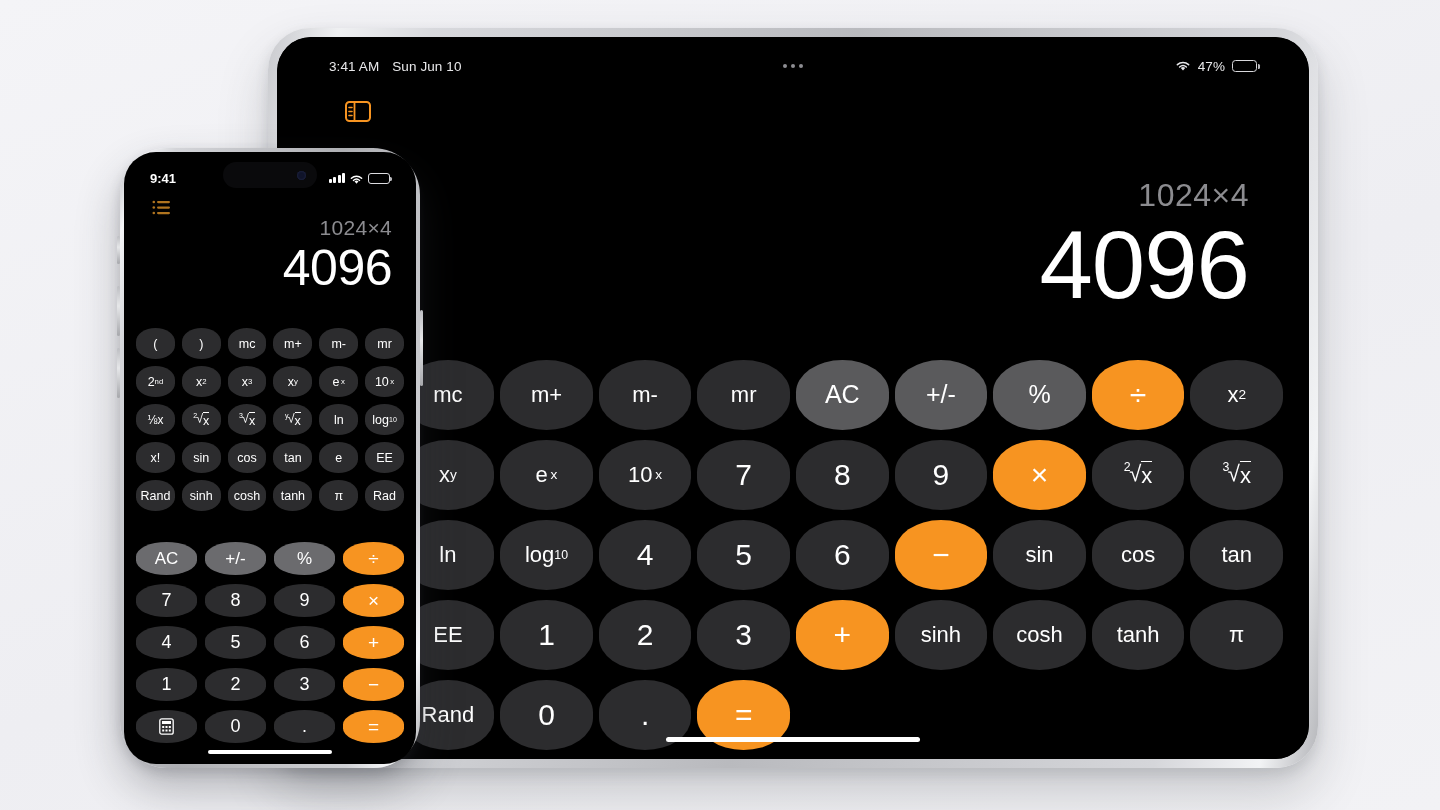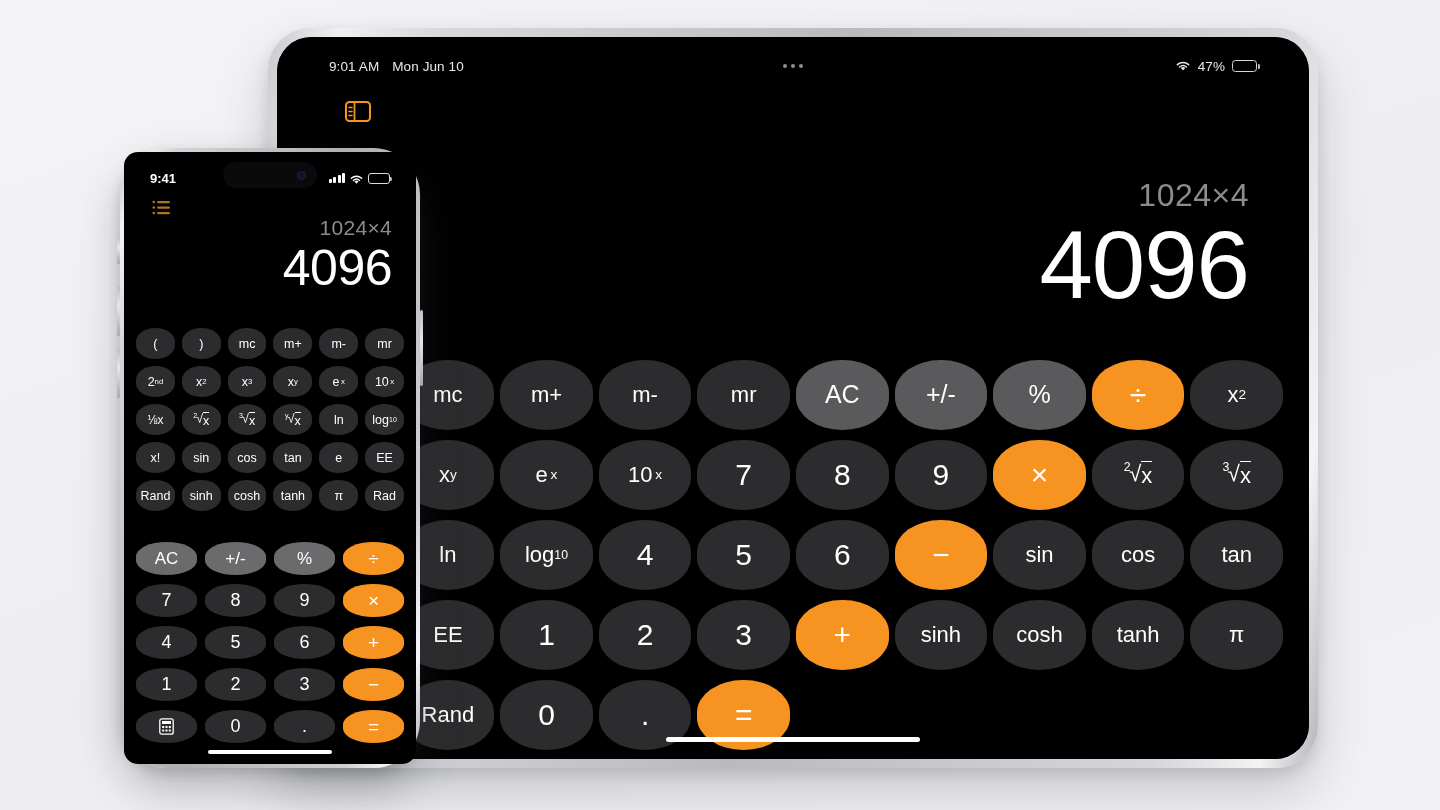--- a/index.html
+++ b/index.html
@@ -169,21 +169,21 @@
     width: 300px;
     height: 620px;
     border-radius: 47px;
     background: linear-gradient(105deg, #b7b8bc 0%, #f4f5f7 5%, #d4d5d9 12%,
                 #aeafb3 48%, #cfd0d4 84%, #f6f7f9 93%, #a9aaae 100%);
     padding: 4px;
     box-shadow: 0 22px 44px rgba(50,52,60,0.30), 0 5px 12px rgba(50,52,60,0.18);
   }
   .iphone-inner {
     width: 100%; height: 100%;
-    border-radius: 14px;
+    border-radius: 32px;
     background: #000;
     position: relative;
     overflow: hidden;
   }
   .btn-side {
     position: absolute;
     background: linear-gradient(180deg, #bdbec2, #e6e7e9 40%, #a7a8ac);
     border-radius: 2px;
     width: 3px;
   }
@@ -274,22 +274,22 @@
         <div class="cam-pill"></div>
         <div class="cam-lens"></div>
         <div class="cam-dot"></div>
         <div class="cam-lens2"></div>
       </div>
 
       <div class="ipad-screen">
 
         <div class="ipad-statusbar">
           <div class="ipad-status-left">
-            <span>9:01 AM</span>
-            <span>Mon Jun 10</span>
+            <span>3:41 AM</span>
+            <span>Sun Jun 10</span>
           </div>
           <div class="ipad-status-center">
             <span class="md-dot"></span>
             <span class="md-dot"></span>
             <span class="md-dot"></span>
           </div>
           <div class="ipad-status-right">
             <span class="wifi-ico">
               <svg width="16" height="12" viewBox="0 0 16 12">
                 <path d="M8 10.6 L10.2 7.9 A3.4 3.4 0 0 0 5.8 7.9 Z" fill="#e6e6e9"></path>

